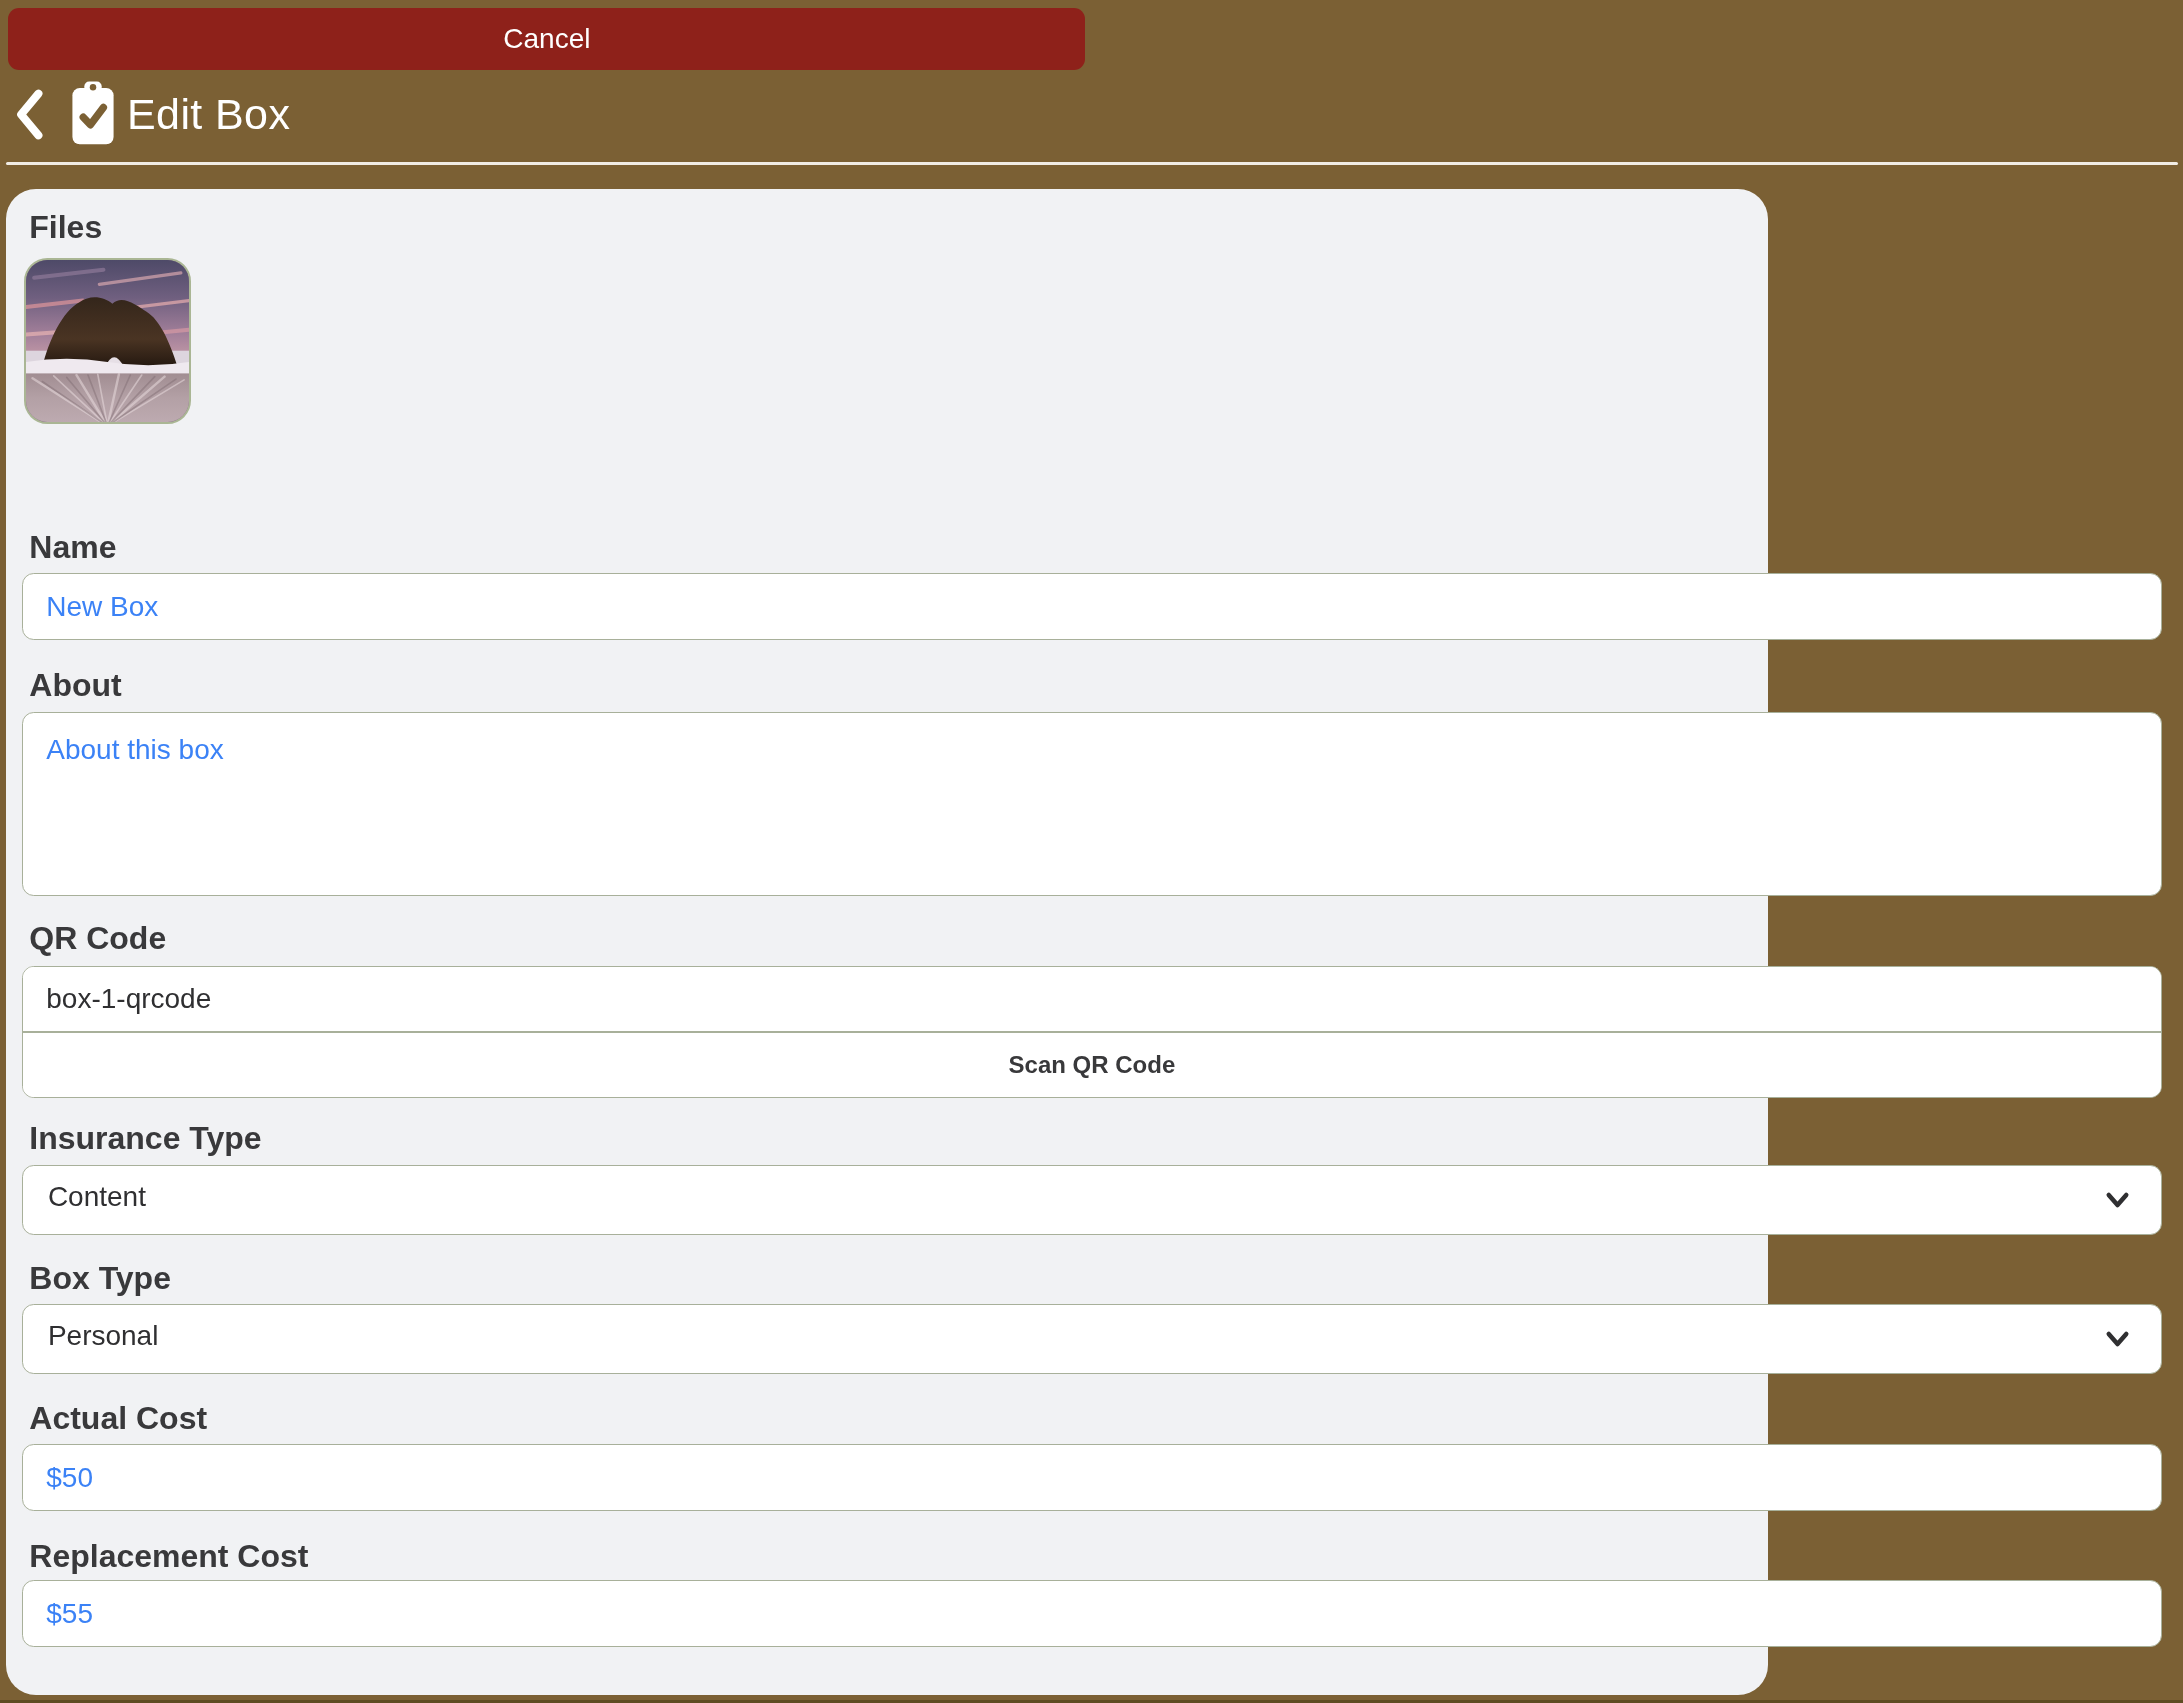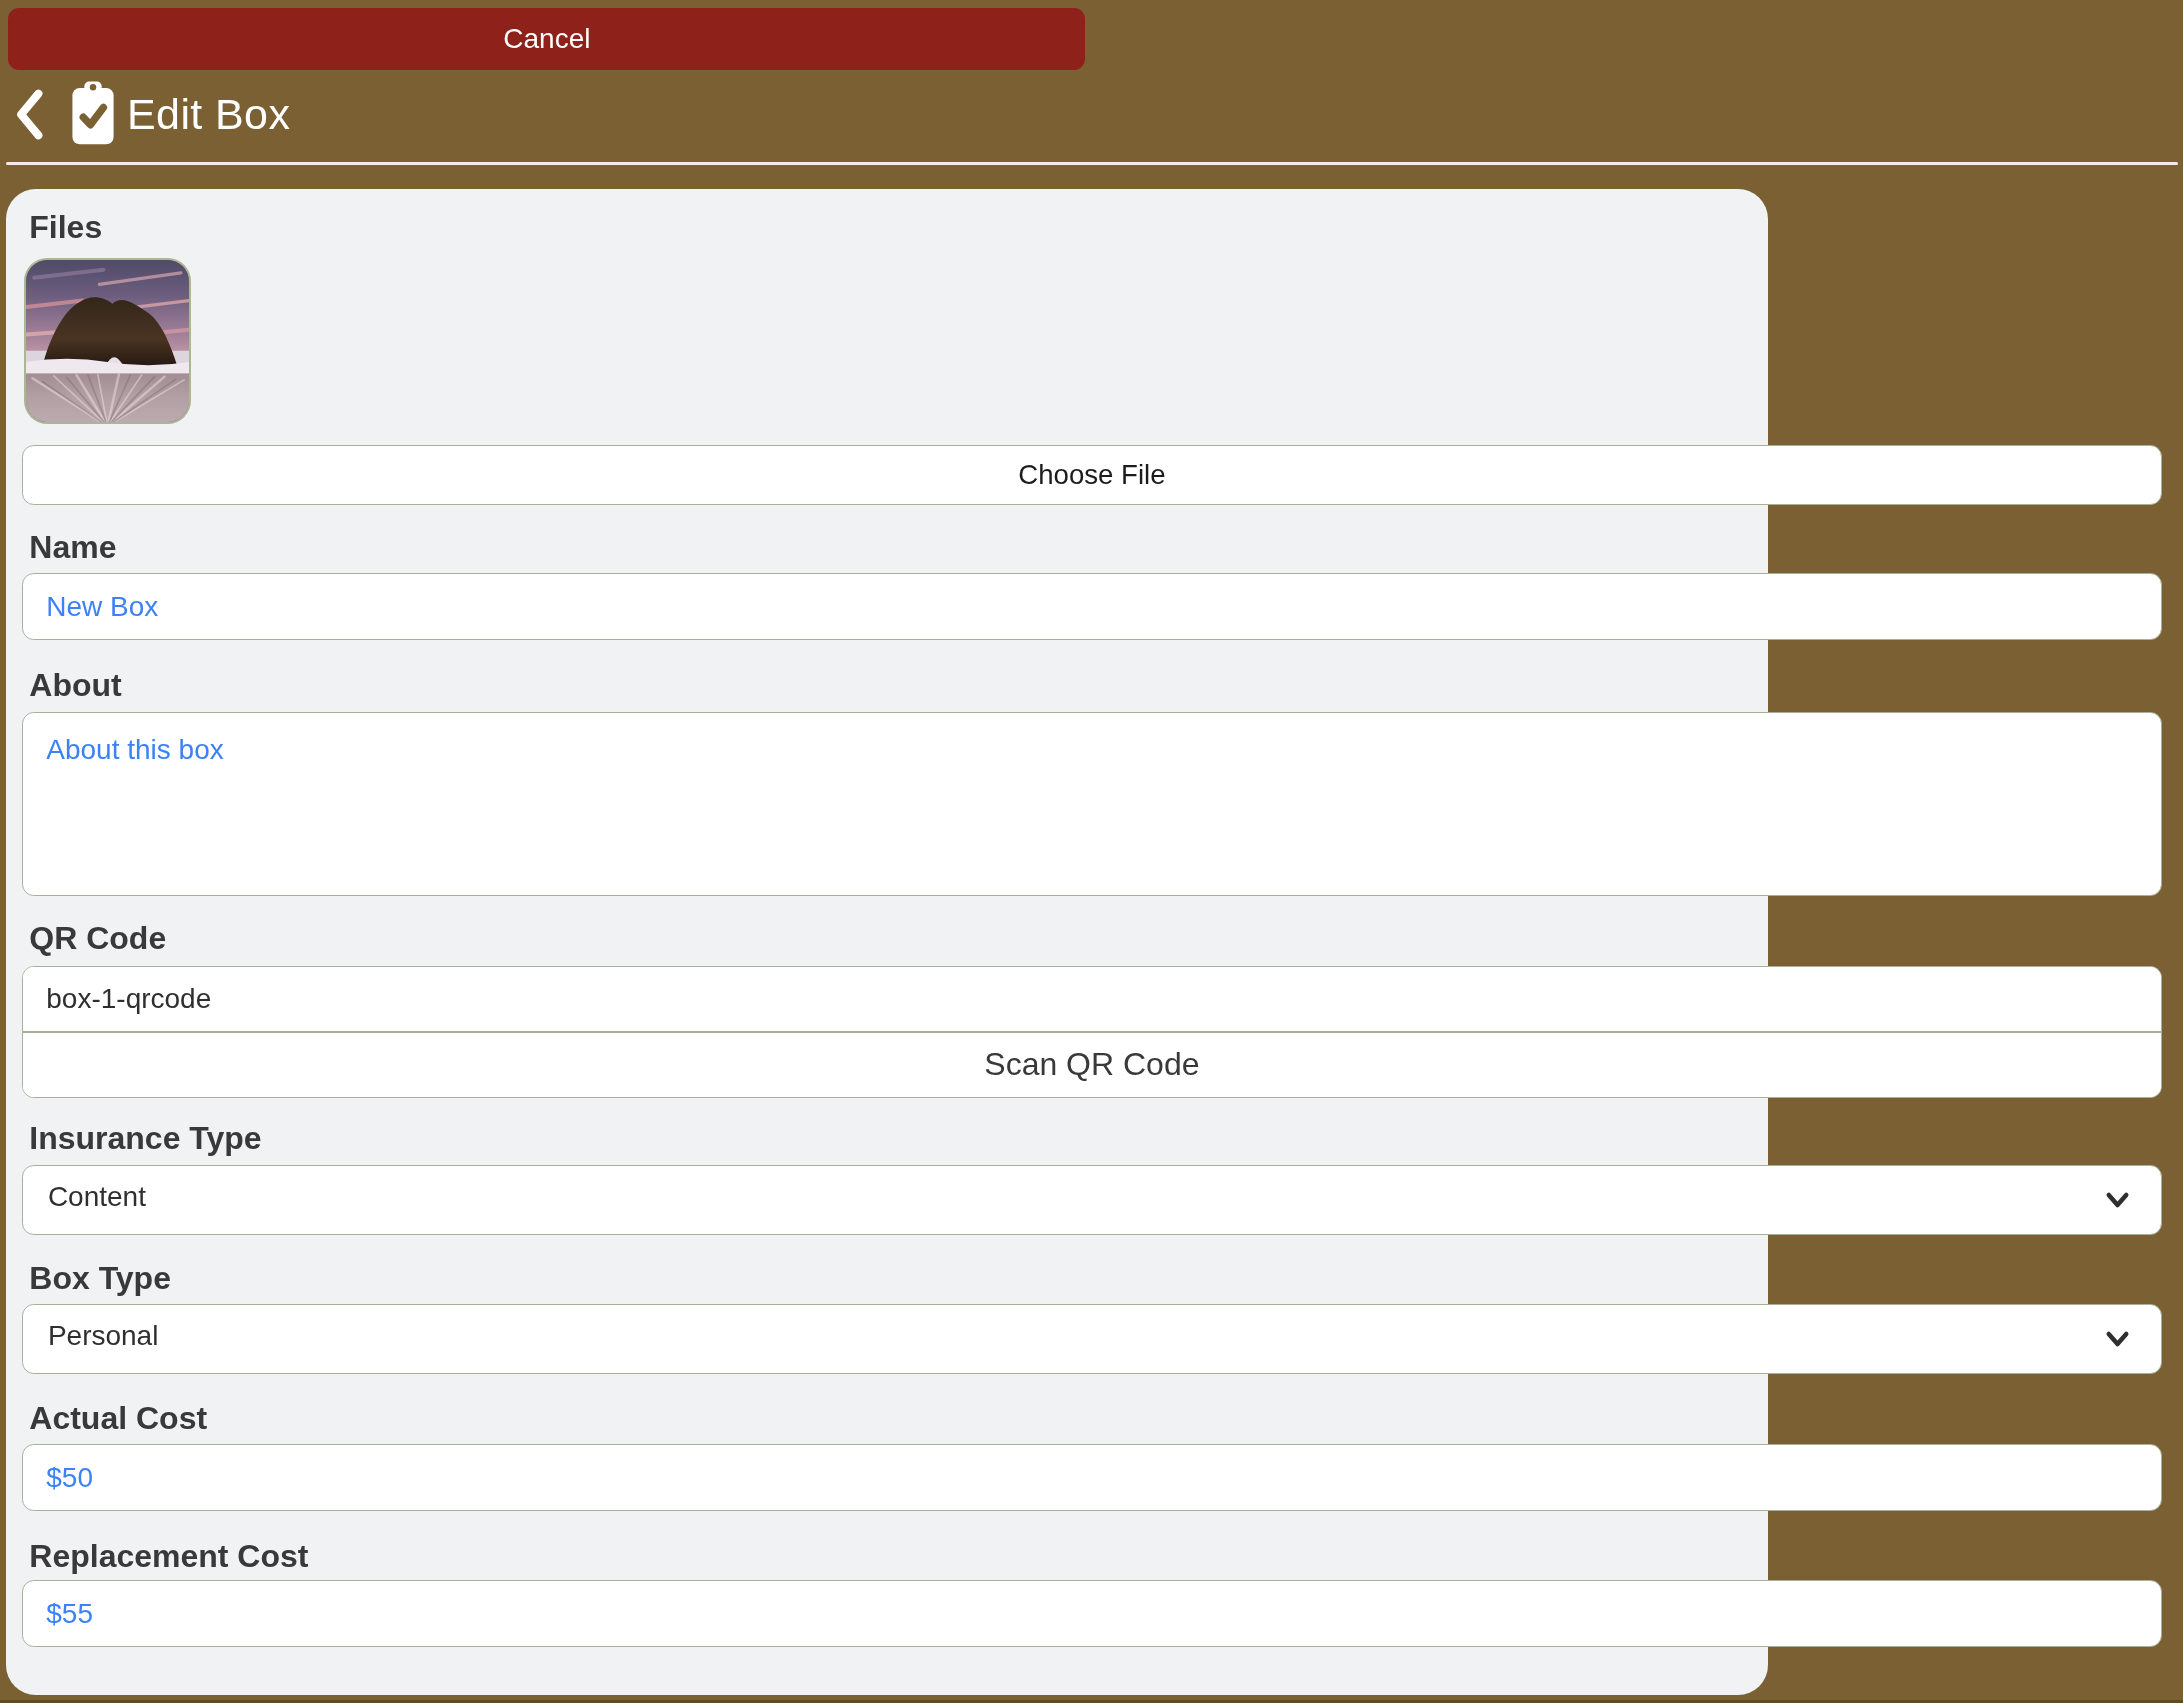--- a/index.html
+++ b/index.html
@@ -65,21 +65,21 @@
     position:absolute; left:16px; top:777px; width:2140px; height:132px;
     background:#ffffff; border:1.7px solid #a8b09a; border-radius:11.7px; overflow:hidden;
   }
   .qr-input {
     display:block; width:100%; height:64px; border:none; outline:none;
     font-family:inherit; font-size:28px; color:#2f2f31; padding:0 23.4px;
   }
   .qr-divider { width:100%; height:1.7px; background:#a8b09a; }
   .scan-btn {
     display:block; width:100%; height:64px; border:none; background:#ffffff;
-    font-family:inherit; font-size:32px; font-weight:400; color:#39393b; text-align:center; cursor:pointer;
+    font-family:inherit; font-size:24px; font-weight:700; color:#39393b; text-align:center; cursor:pointer;
   }
 
   .select-wrap { position:absolute; left:16px; width:2140px; height:70px; }
   .select-wrap select {
     width:100%; height:70px; appearance:none; -webkit-appearance:none;
     background:#ffffff; border:1.7px solid #a8b09a; border-radius:11.7px;
     font-family:inherit; font-size:28px; color:#2f2f31; padding:0 59px 8px 25px; outline:none; cursor:pointer;
   }
   .select-chevron {
     position:absolute; right:28px; top:20px; width:33px; height:30px; pointer-events:none;
@@ -161,21 +161,20 @@
         <g stroke="#7e6b71" opacity="0.45" fill="none" stroke-linecap="round">
           <path d="M100,205 L20,150" stroke-width="2"></path>
           <path d="M100,205 L50,145" stroke-width="2"></path>
           <path d="M100,205 L76,142" stroke-width="2"></path>
           <path d="M100,205 L128,142" stroke-width="2"></path>
           <path d="M100,205 L158,144" stroke-width="2"></path>
           <path d="M100,205 L184,147" stroke-width="2"></path>
         </g>
       </svg>
     </div>
-    <button class="choose-btn">Choose File</button>
 
     <div class="field-label" style="top:338px">Name</div>
     <input class="box-field" style="top: 384px;" type="text" value="New Box">
 
     <div class="field-label" style="top:476px">About</div>
     <textarea class="box-field" style="top: 523px;">About this box</textarea>
 
     <div class="field-label" style="top:729px">QR Code</div>
     <div class="qr-group">
       <input class="qr-input" type="text" value="box-1-qrcode" style="">

